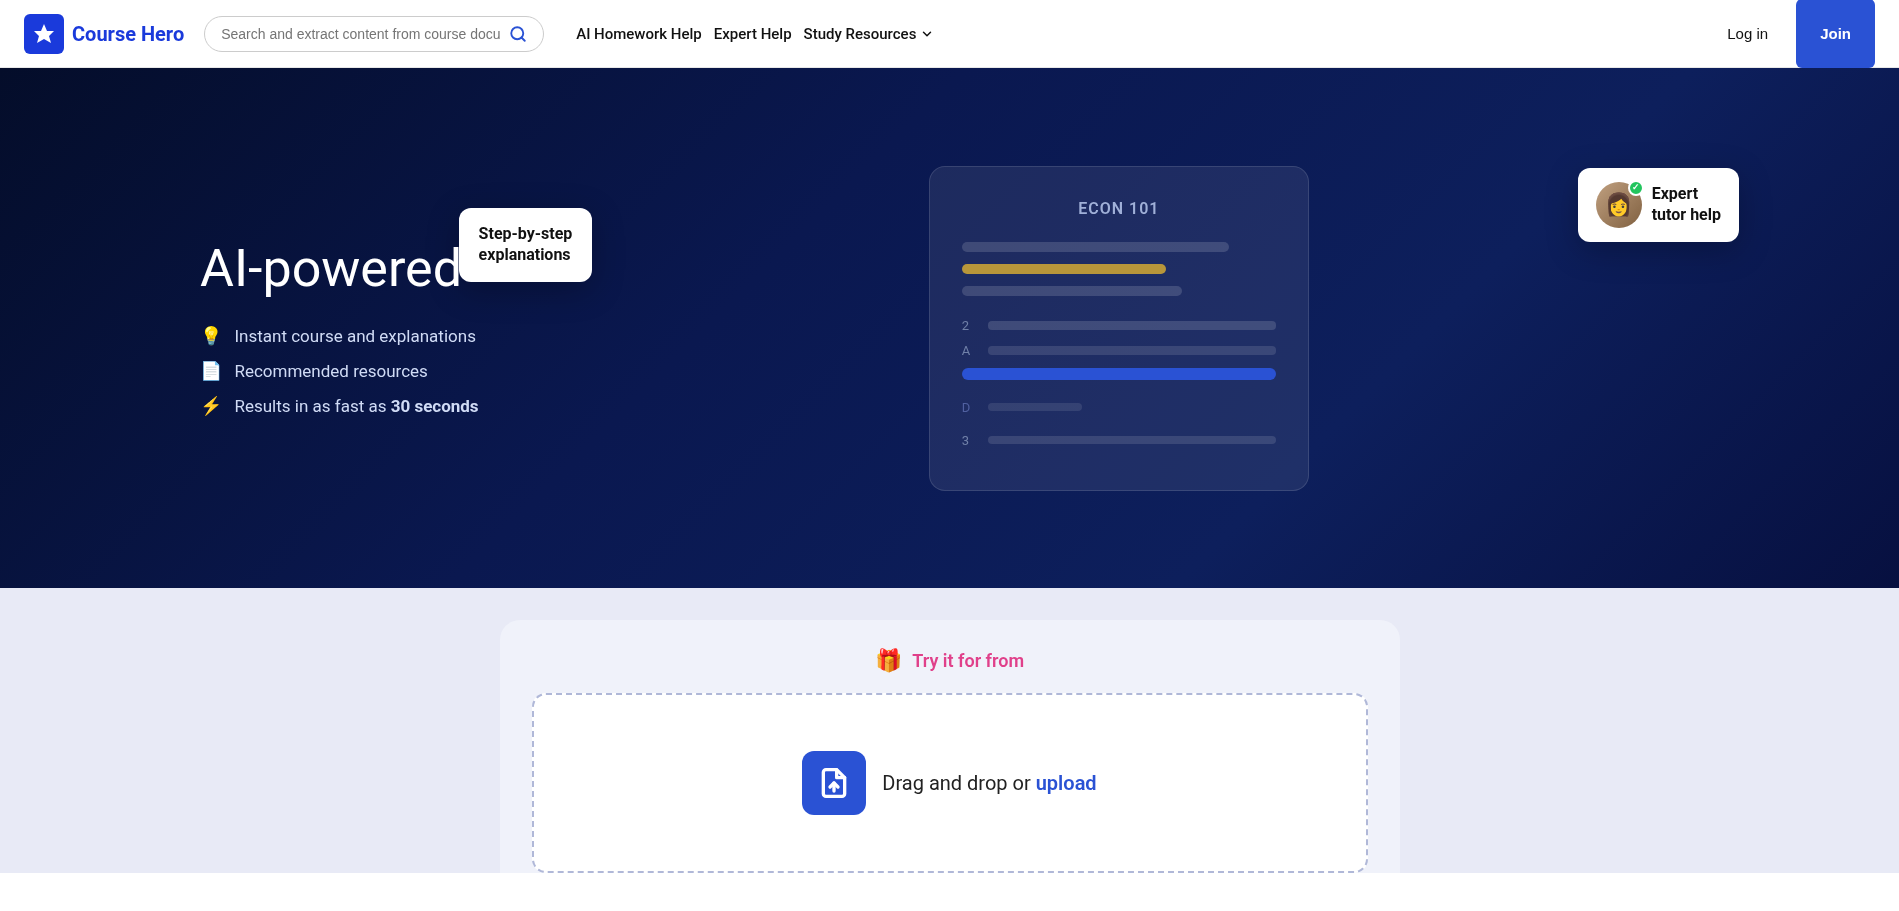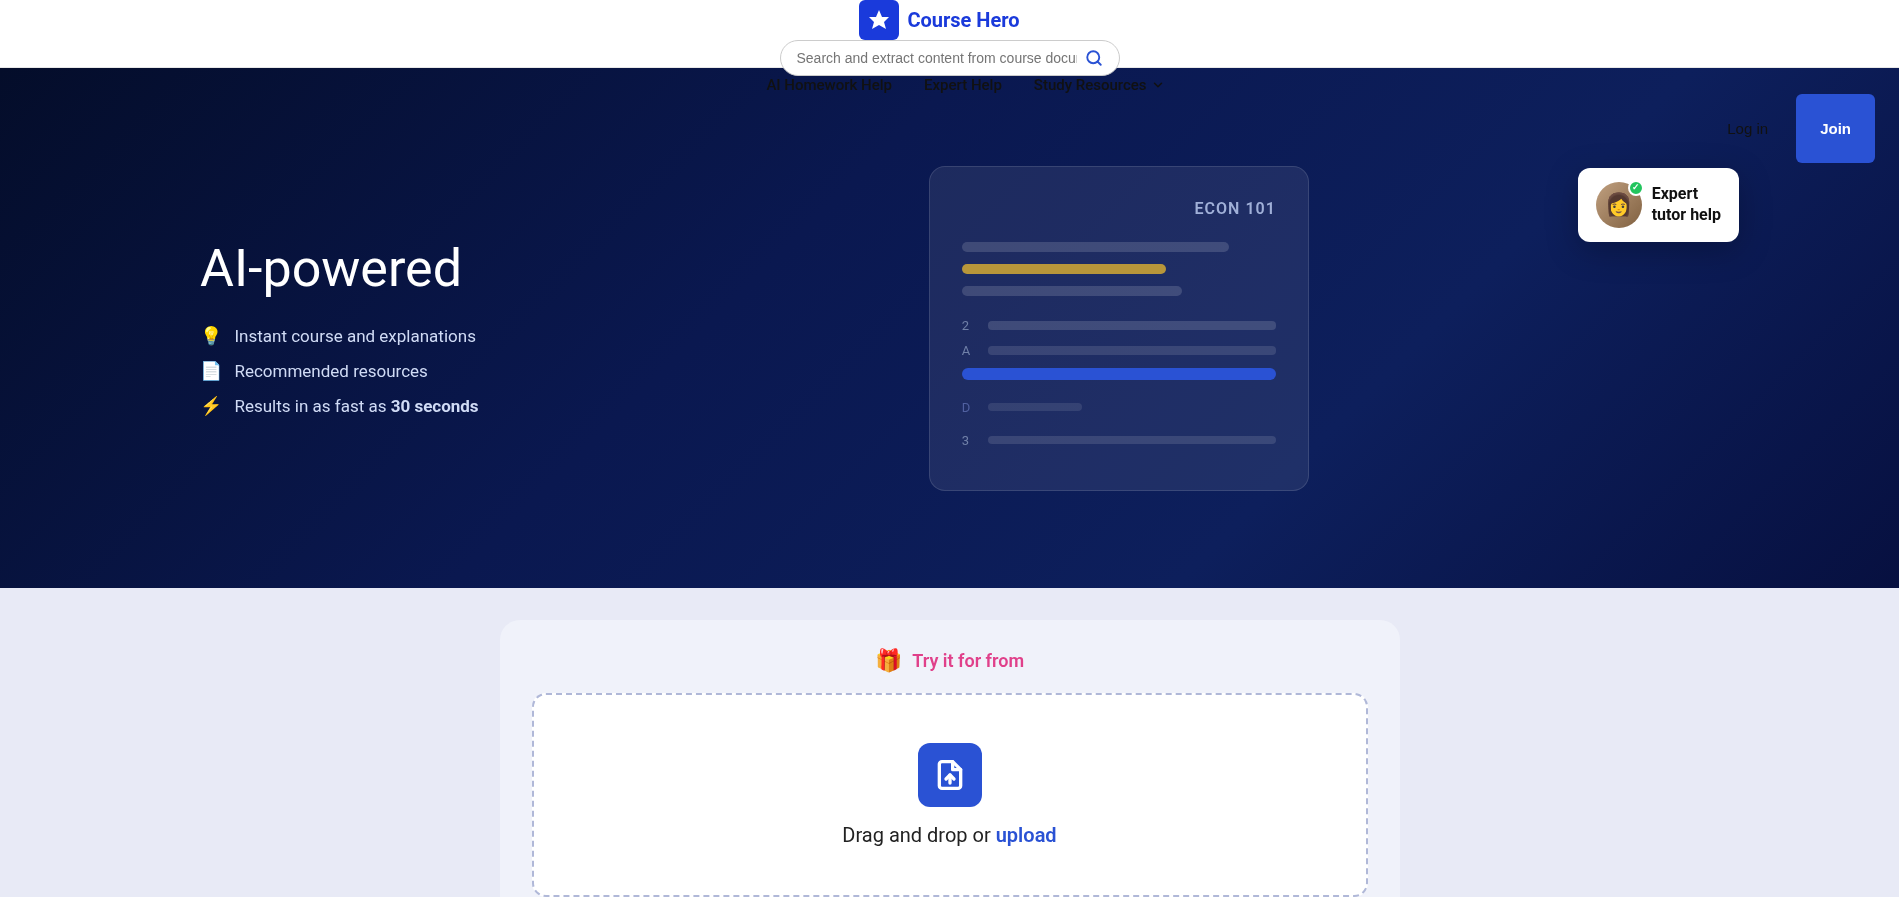--- a/index.html
+++ b/index.html
@@ -8,21 +8,20 @@
     
     .navbar {
       display: flex;
       align-items: center;
       background: #fff;
       height: 68px;
       padding: 0 24px;
       border-bottom: 1px solid #e8e8e8;
       position: relative;
       z-index: 100;
-      flex-direction: column;
     }
     .logo-area {
       display: flex;
       align-items: center;
       gap: 8px;
       text-decoration: none;
       margin-right: 20px;
     }
     .logo-icon {
       width: 40px;
@@ -54,21 +53,21 @@
       outline: none;
       font-size: 14px;
       color: #555;
       width: 100%;
       background: transparent;
     }
     .search-icon-svg { color: #2a52d4; flex-shrink: 0; }
     .nav-links {
       display: flex;
       align-items: center;
-      gap: 32px;
+      gap: 12px;
       margin-left: 32px;
       flex: 1;
     }
     .nav-link {
       font-size: 15px;
       color: #111;
       text-decoration: none;
       font-weight: 500;
       cursor: pointer;
       display: flex;
@@ -159,21 +158,21 @@
     }
     .doc-card {
       background: rgba(255,255,255,0.08);
       border: 1px solid rgba(255,255,255,0.12);
       border-radius: 16px;
       padding: 32px;
       width: 380px;
       position: relative;
     }
     .doc-title {
-      text-align: right;
+      text-align: center;
       color: #a0b0d8;
       font-size: 16px;
       font-weight: 600;
       letter-spacing: 1px;
       margin-bottom: 24px;
     }
     .doc-line {
       height: 10px;
       border-radius: 5px;
       background: rgba(255,255,255,0.15);
@@ -286,21 +285,21 @@
     }
     .try-header-icon { font-size: 22px; }
     .upload-zone {
       border: 2px dashed #b0b8d8;
       border-radius: 14px;
       background: #fff;
       padding: 48px 32px;
       text-align: center;
       min-height: 180px;
       display: flex;
-      flex-direction: column;
+      flex-direction: row;
       align-items: center;
       justify-content: center;
       gap: 16px;
     }
     .upload-icon-wrap {
       width: 64px;
       height: 64px;
       background: #2a52d4;
       border-radius: 12px;
       display: flex;
@@ -369,20 +368,24 @@
         <span class="feature-icon">⚡</span>
         <span>
           <span>Results in as fast as </span><strong>30 seconds</strong>
         </span>
       </li>
     </ul>
   </div>
 
   <div class="hero-right">
 
+    <div class="badge-step">
+      <span>Step-by-step</span><br>
+      <span>explanations</span>
+    </div>
 
     <div class="doc-card">
       <div class="doc-title">ECON 101</div>
       <div class="doc-line wide"></div>
       <div class="doc-line highlight"></div>
       <div class="doc-line medium"></div>
       <div style="height:10px;"></div>
       <div class="doc-row">
         <span class="doc-label">2</span>
         <div class="doc-line" style="flex:1;height:9px;background:rgba(255,255,255,0.15);border-radius:4px;margin-bottom:0;"></div>

